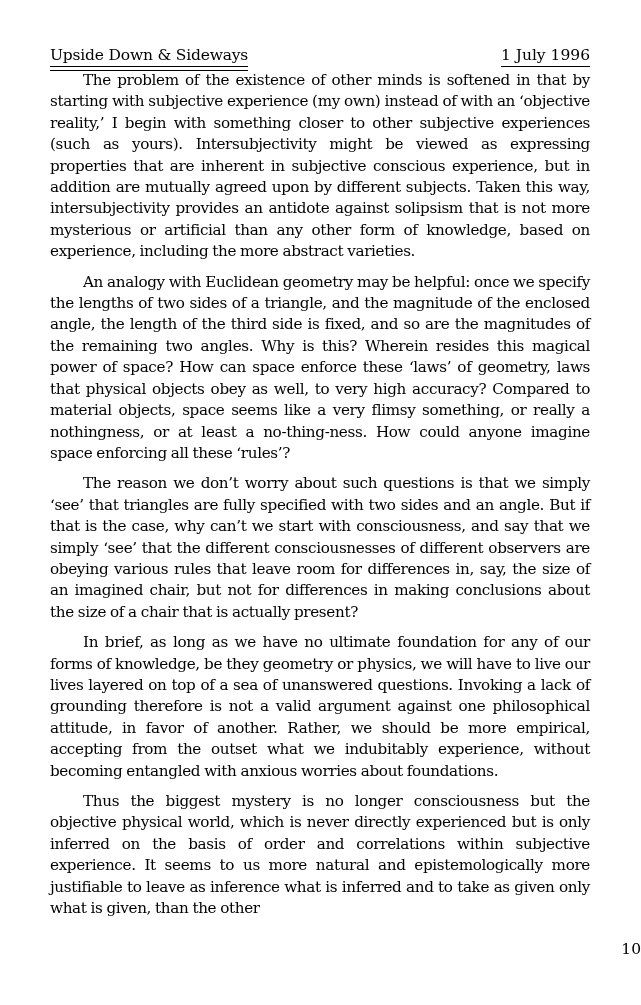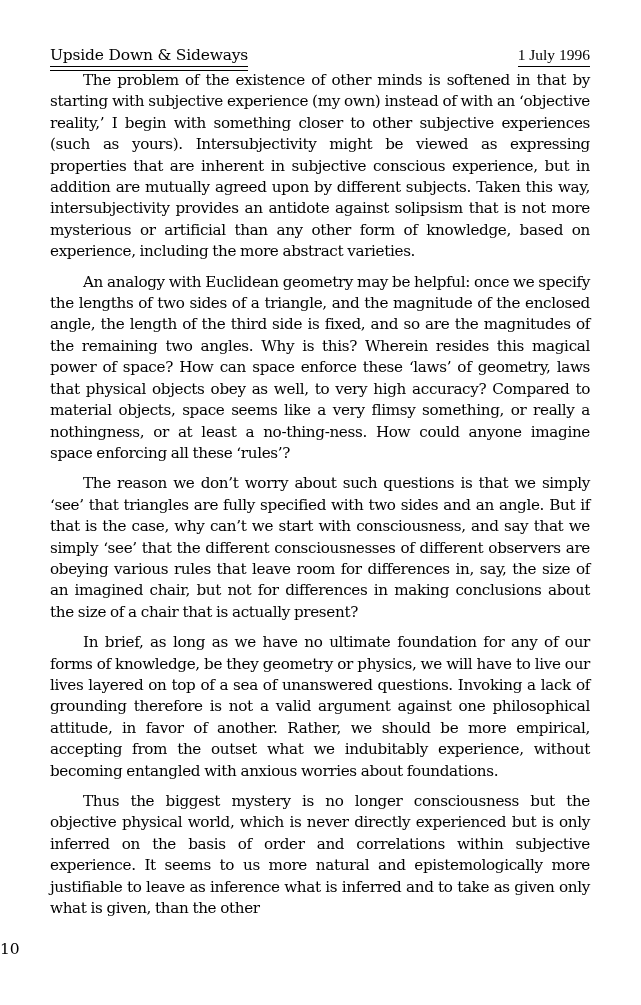--- a/index.html
+++ b/index.html
@@ -41,41 +41,40 @@
       right: 0;
       bottom: -5px;
       border-bottom: 1px solid #000;
     }
     .header-date {
       position: absolute;
       right: 0;
       top: 2px;
       padding-bottom: 2px;
       border-bottom: 1px solid #000;
-      font-family: Liberation Serif, serif;
     }
     .body-text {
       margin-top: 0;
     }
     .para {
       font-size: 15.2px;
       line-height: 21.4px;
       text-align: justify;
       text-indent: 33px;
       margin: 0 0 9px 0;
       letter-spacing: -0.35px;
       word-spacing: -0.5px;
       hyphens: none;
     }
     .page-number {
       position: absolute;
       left: 0;
       right: 0;
       top: 940px;
-      text-align: left;
+      text-align: right;
       font-size: 15.5px;
     }
   </style>
 </head>
 <body>
 
 <div class="page">
   <div class="header">
     <span class="header-title">Upside Down &amp; Sideways</span>
     <span class="header-date">1 July 1996</span>

